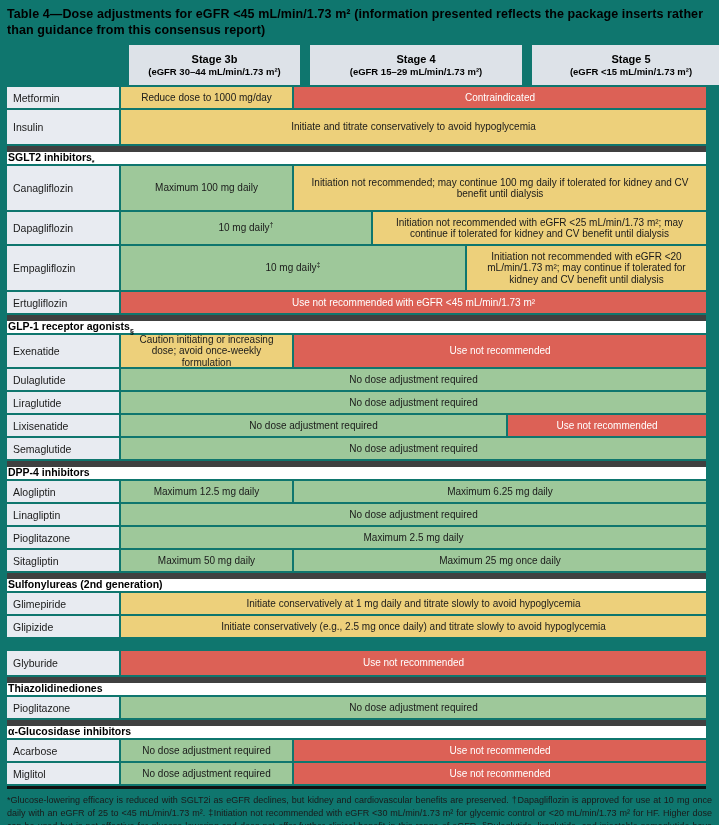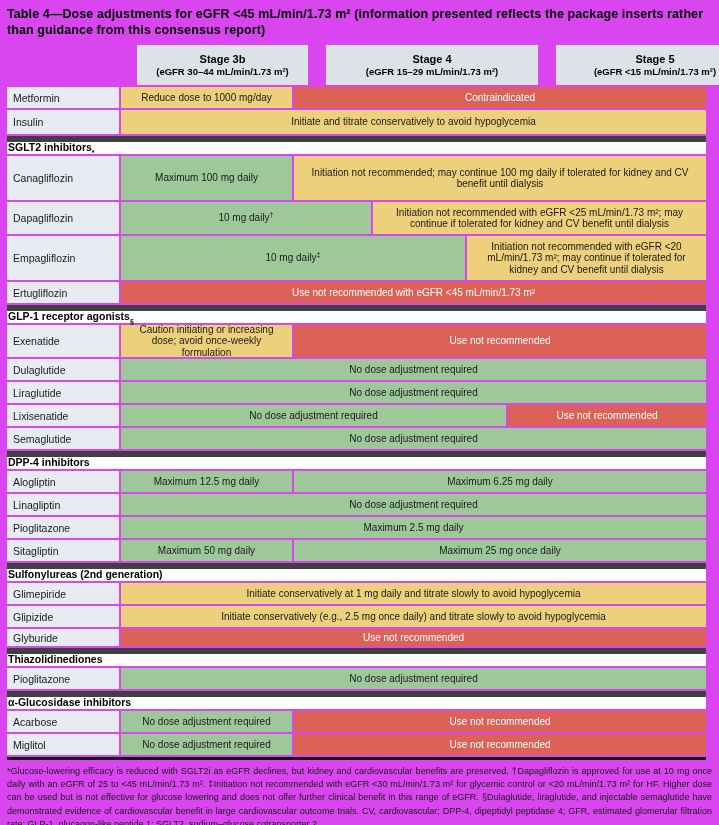--- a/index.html
+++ b/index.html
@@ -1,25 +1,25 @@
 <!DOCTYPE html>
 <html><head>
 <meta charset="utf-8">
 <style>
   html,body { margin:0; padding:0; background:#ffffff; }
   .page {
-    position:relative; width:719px; height:825px; background:#d946ef;
+    position:relative; width:719px; height:825px; background:#0f766e;
     font-family:"Liberation Sans", sans-serif; color:#000; overflow:hidden;
   }
   .title {
     margin:6px 8px 0 7px; font-size:12.5px; font-weight:bold; line-height:16px;
     letter-spacing:0.1px;
   }
   .tbl { margin:7px 0 0 7px; width:699px; }
-  .hdr-row { display:flex; column-gap:18px; margin-bottom:2px; }
+  .hdr-row { display:flex; column-gap:10px; margin-bottom:2px; }
   .hdr-spacer { flex:0 0 112px; }
   .hdr-cell {
     background:var(--header-bg); display:flex; flex-direction:column;
     align-items:center; justify-content:center; height:40px; box-sizing:border-box;
   }
   .hdr-cell .t1 { font-size:11px; font-weight:bold; line-height:13px; }
   .hdr-cell .t2 { font-size:9.5px; font-weight:bold; line-height:12px; }
   .rows { display:flex; flex-direction:column; row-gap:2px; }
   .drug-row { display:flex; column-gap:2px; }
   .drug-label {
@@ -74,21 +74,21 @@
           <div class="drug-label">Metformin</div>
           <div class="cells">
             <div class="cell yellow" style="flex: 0 0 171px;">
               <span>Reduce dose to 1000 mg/day</span>
             </div>
             <div class="cell red" style="flex: 0 0 412px;">
               <span>Contraindicated</span>
             </div>
           </div>
         </div>
-        <div class="drug-row" style="height: 24px;">
+        <div class="drug-row" style="height: 34px;">
           <div class="drug-label">Insulin</div>
           <div class="cells">
             <div class="cell yellow" style="flex: 0 0 585px;">
               <span>Initiate and titrate conservatively to avoid hypoglycemia</span>
             </div>
           </div>
         </div>
         <div class="section-row">SGLT2 inhibitors<sup>*</sup></div>
         <div class="drug-row" style="height: 44px;">
           <div class="drug-label">Canagliflozin</div>
@@ -227,21 +227,21 @@
           </div>
         </div>
         <div class="drug-row" style="height: 21px;">
           <div class="drug-label">Glipizide</div>
           <div class="cells">
             <div class="cell yellow" style="flex: 0 0 585px;">
               <span>Initiate conservatively (e.g., 2.5 mg once daily) and titrate slowly to avoid hypoglycemia</span>
             </div>
           </div>
         </div>
-        <div class="drug-row" style="height: 17px;">
+        <div class="drug-row" style="height: 24px; margin-top: 12px;">
           <div class="drug-label">Glyburide</div>
           <div class="cells">
             <div class="cell red" style="flex: 0 0 585px;">
               <span>Use not recommended</span>
             </div>
           </div>
         </div>
         <div class="section-row">Thiazolidinediones</div>
         <div class="drug-row" style="height: 21px;">
           <div class="drug-label">Pioglitazone</div>

